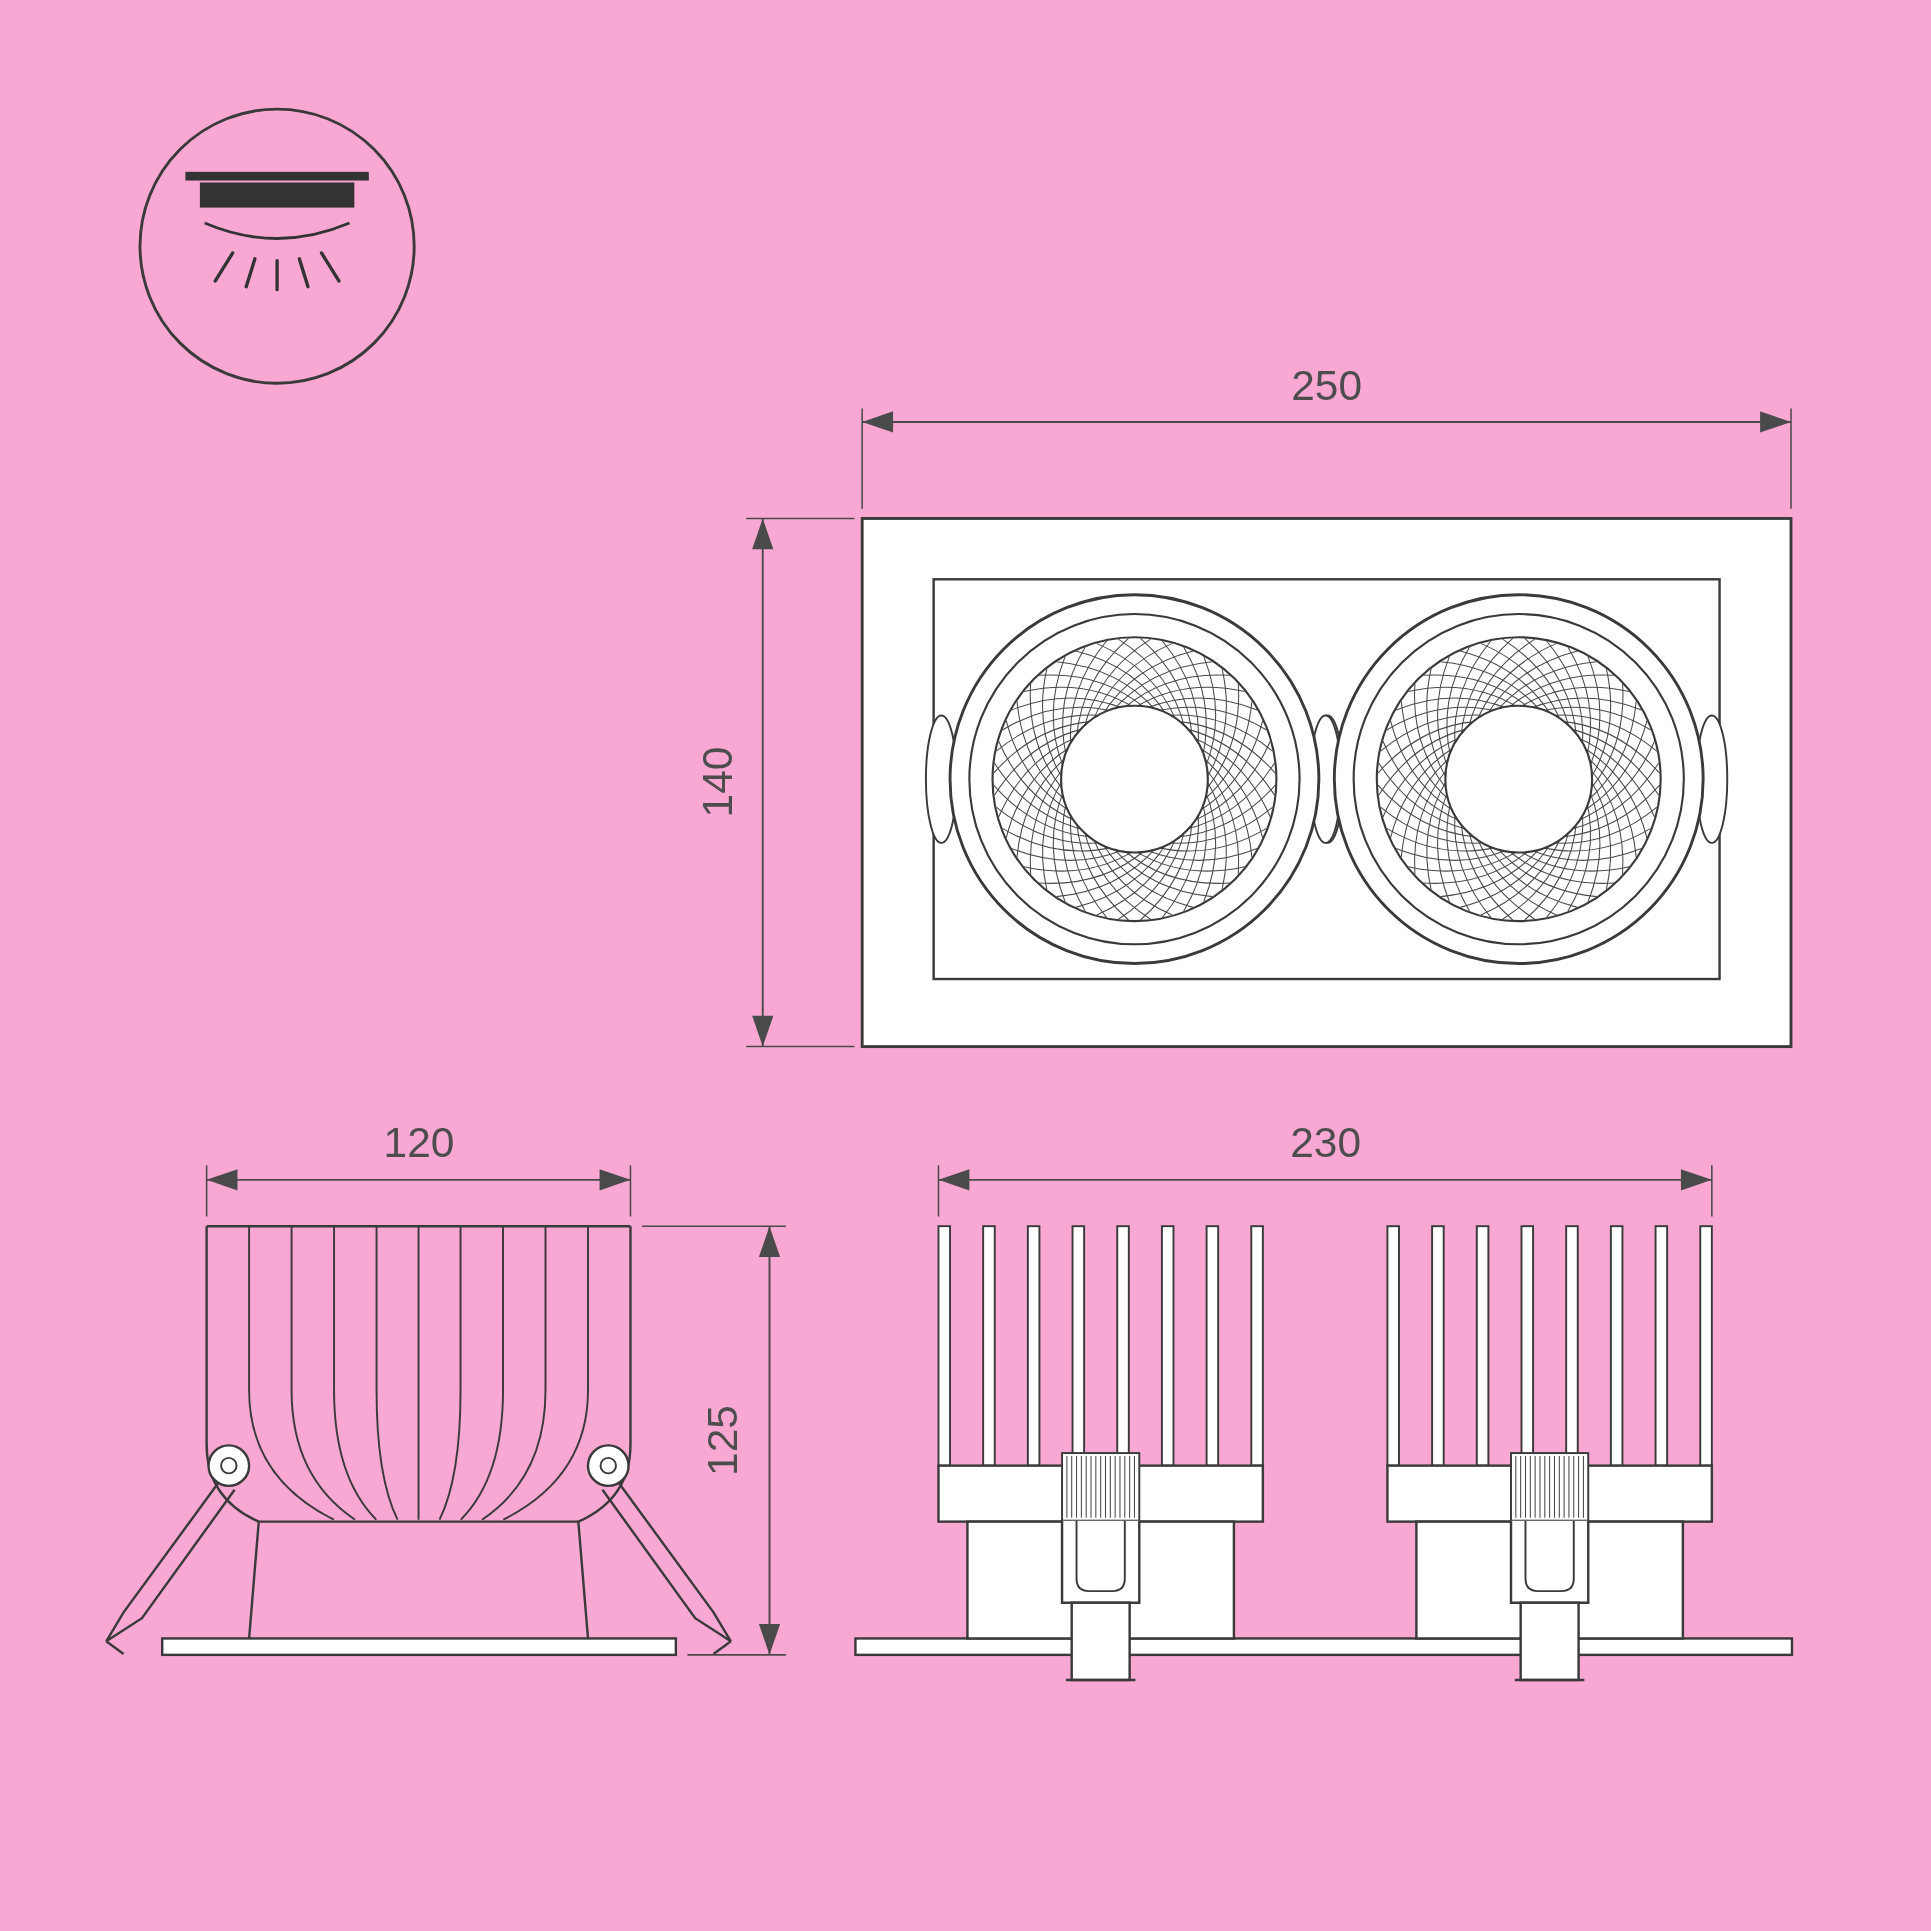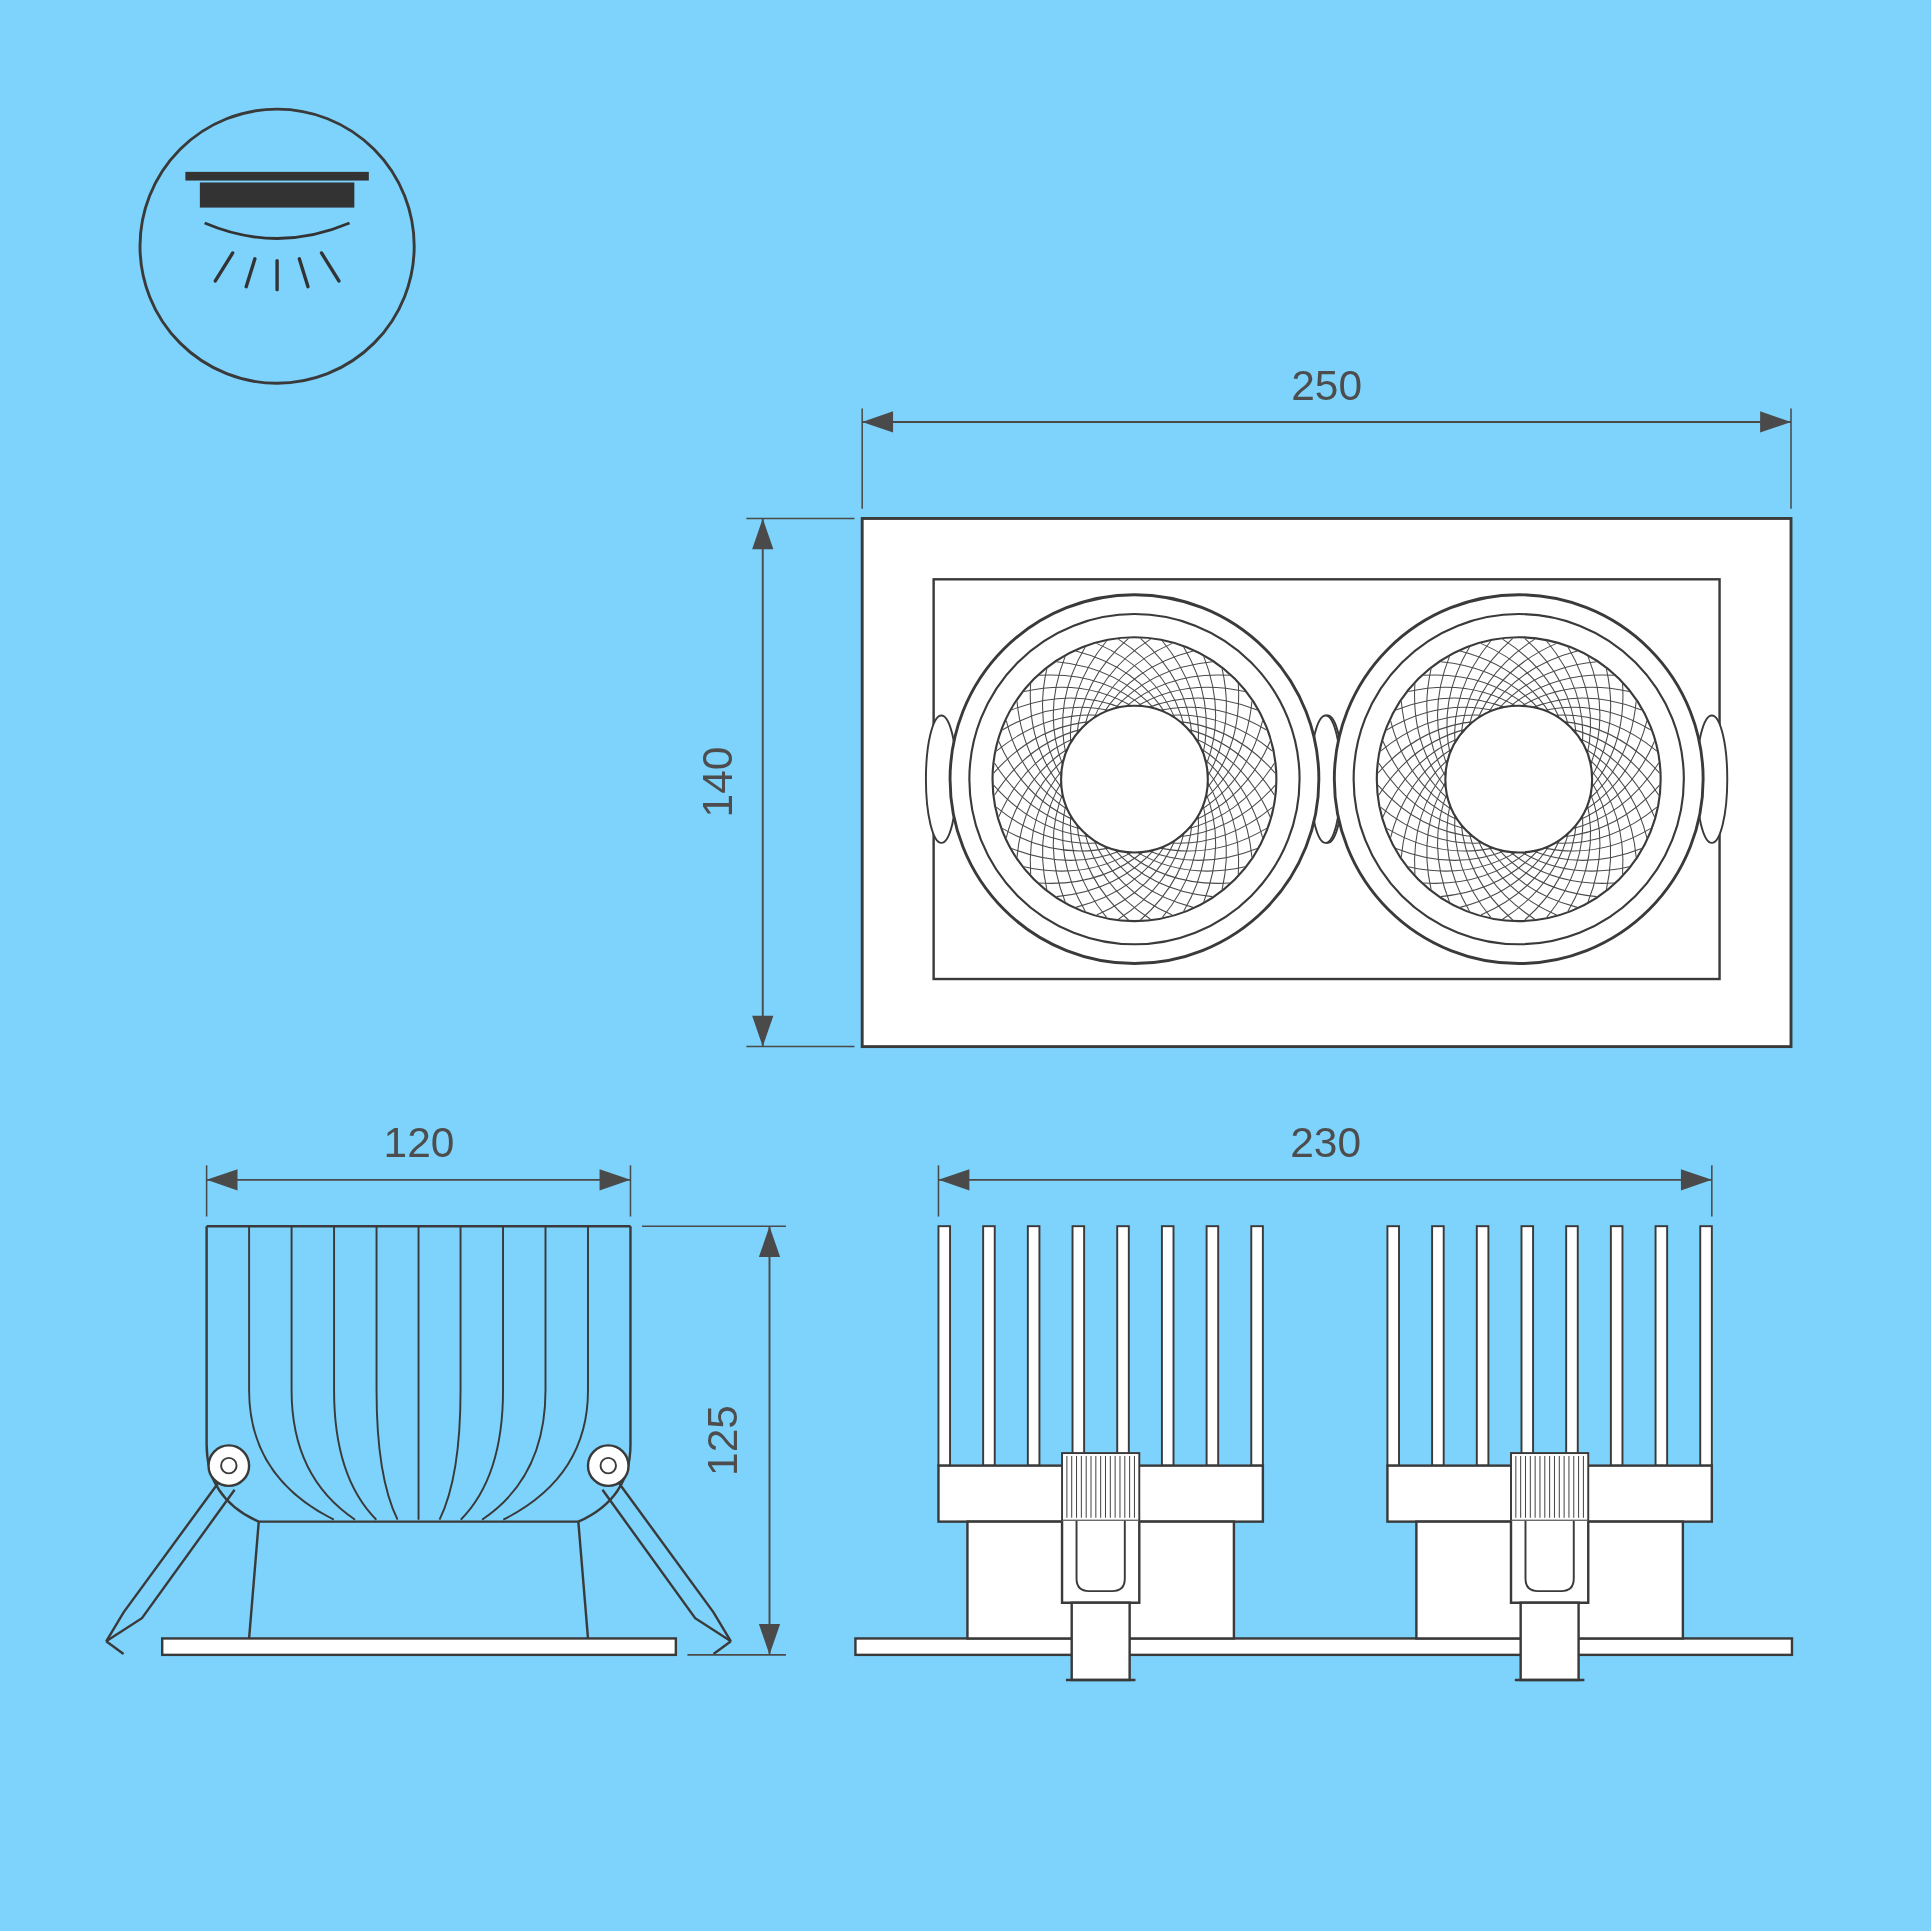--- a/index.html
+++ b/index.html
@@ -1,16 +1,16 @@
 <!DOCTYPE html>
 <html><head>
 <meta charset="utf-8">
 <style>
   html,body{margin:0;padding:0;background:#ffffff;}
-  .page{width:1931px;height:1931px;background:#7dd3fc;position:relative;}
+  .page{width:1931px;height:1931px;background:#f9a8d4;position:relative;}
   svg{display:block;}
   .dim{font-family:"Liberation Sans", sans-serif;font-size:44px;fill:#4d4d4d;text-anchor:middle;}
 </style>
 </head>
 <body>
 
 <div class="page">
 <svg width="1931" height="1931" viewBox="0 0 2000 2000">
 
   <g id="icon">

